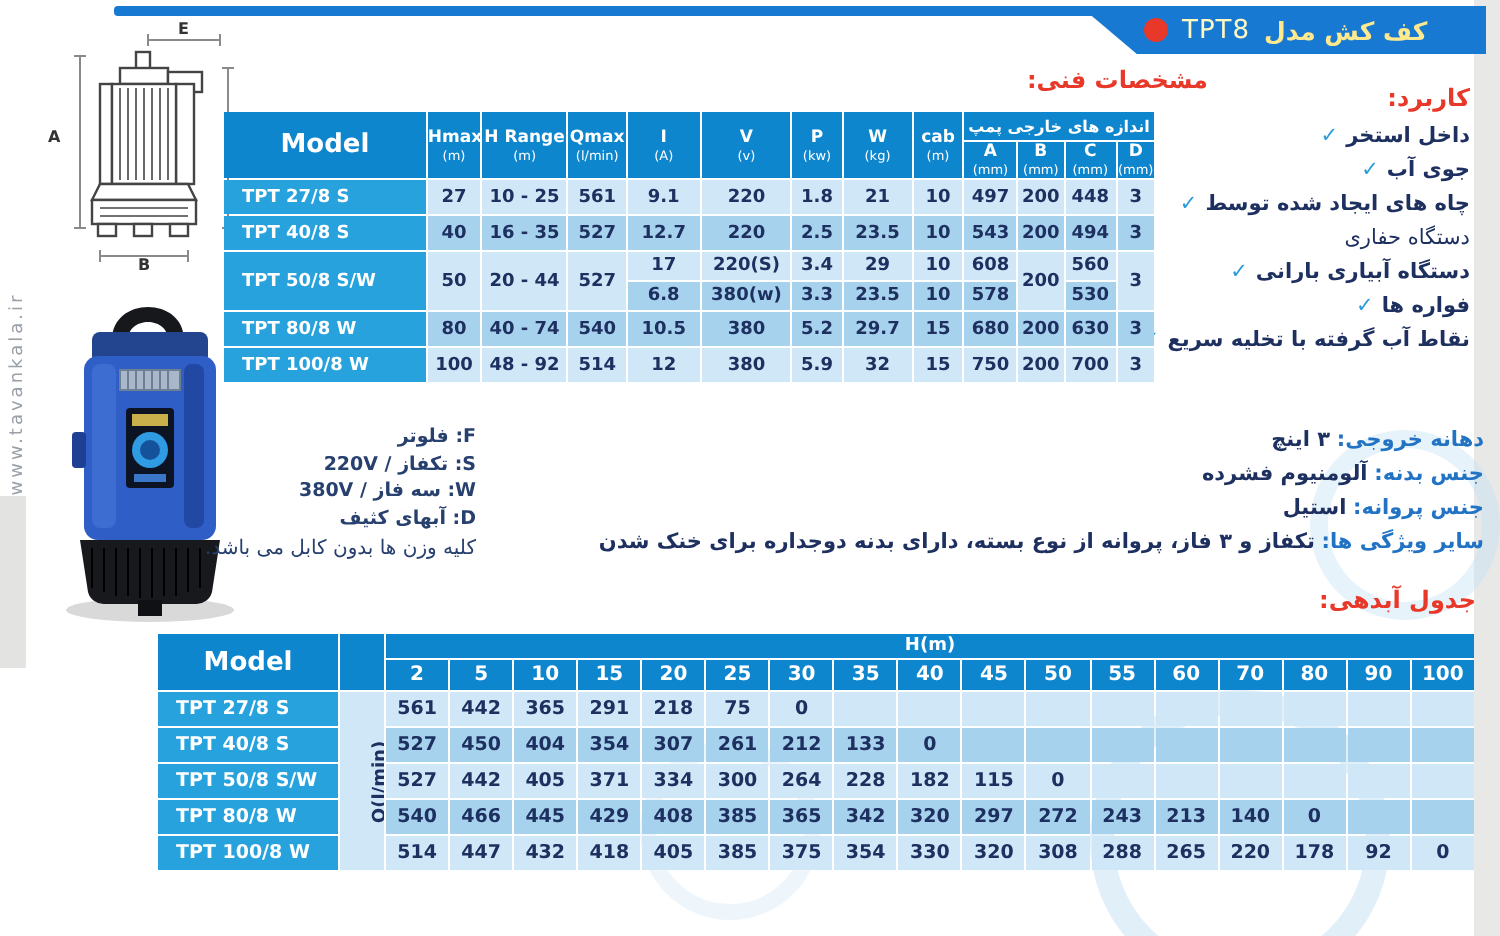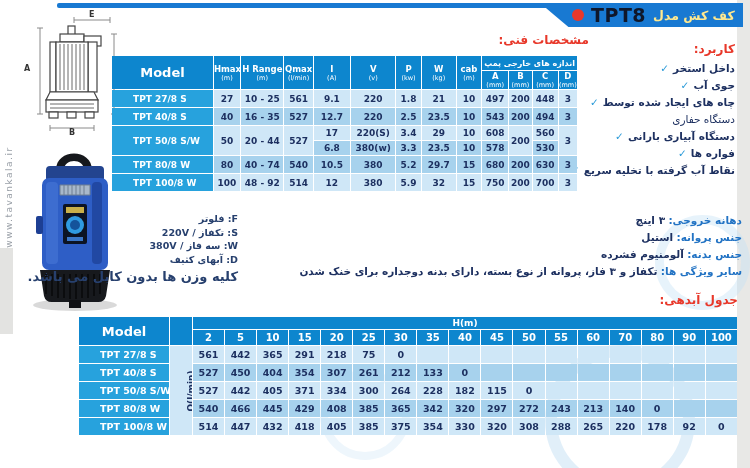--- a/index.html
+++ b/index.html
@@ -13,52 +13,52 @@
   .r1 { left:545px; top:345px; width:150px; height:150px; border:12px solid rgba(188,219,242,.45); }
   .r2 { left:655px; top:215px; width:95px;  height:95px;  border:9px  solid rgba(196,224,244,.40); }
   .r3 { left:320px; top:370px; width:90px;  height:90px;  border:8px  solid rgba(205,229,246,.35); }
 
   
   .topbar { position:absolute; left:57px; top:3px; width:500px; height:5px; background:#1879d2; border-radius:2px; z-index:1; }
   .banner { position:absolute; left:540px; top:3px; width:203px; height:24px; background:#1879d2;
             clip-path:polygon(0 0,100% 0,100% 100%,14% 100%); display:flex; align-items:center;
             padding-left:32px; gap:7px; z-index:2; }
   .banner .dot { width:12px; height:12px; border-radius:50%; background:#e8382a; flex:0 0 auto; }
-  .banner .model { color:#0f172a; font-weight:bold; font-size:19px; letter-spacing:.5px; }
+  .banner .model { color:#fef9c3; font-weight:normal; font-size:13px; letter-spacing:.5px; }
   .banner .fa { color:#ffe98f; font-weight:bold; font-size:12.5px; }
 
   
   .drawing { position:absolute; left:20px; top:12px; width:102px; height:126px; z-index:1; }
   .dimlabel { position:absolute; font-size:8px; font-weight:bold; color:#333; }
 
   .photo { position:absolute; left:26px; top:140px; width:98px; height:172px; z-index:1; }
 
   .vurl { position:absolute; left:-67px; top:192px; width:152px; text-align:center;
           transform:rotate(-90deg); color:#9aa0a8; font-size:9px; letter-spacing:1.5px; z-index:1; }
 
   
   .red-h { position:absolute; color:#e8382a; font-weight:bold; font-size:12px; direction:rtl; z-index:2; }
-  #h-specs { right:161px; top:33px; }
+  #h-specs { right:146px; top:33px; }
   #h-apps  { right:15px;  top:42px; }
   #h-flow  { right:12px;  top:293px;text-align:center; }
 
   
   .apps { position:absolute; right:15px; top:60px; width:172px; direction:rtl; z-index:2; }
   .app-item { font-size:10.5px; font-weight:bold; color:#1d3060; line-height:17px; white-space:nowrap; }
   .check { color:#2a9ad8; font-weight:bold; font-style:italic; margin:0 4px; }
   .app-cont { font-size:10.5px; font-weight:normal; color:#1d3060; line-height:17px; padding-left:14px; }
 
   
   table { border-collapse:separate; border-spacing:1px; table-layout:fixed; z-index:2; position:absolute; }
   th, td { text-align:center; overflow:hidden; white-space:nowrap; }
   th { background:#0d86ce; color:#fff; font-weight:bold; }
   td { font-weight:bold; color:#1d3060; }
   tr.light td { background:#cfe7f7; }
   tr.dark  td { background:#a7d2ed; }
-  td.model { background:#27a2dd !important; color:#fff; text-align:left; padding-left:21px; font-size:9.5px; }
+  td.model { background:#27a2dd !important; color:#fff; text-align:left; padding-left:9px; font-size:9.5px; }
 
   #spec-table { left:111px; top:55px; width:467px; }
   #spec-table th .lbl { font-size:8.5px; line-height:10px; }
   #spec-table th .unit { font-size:6.5px; font-weight:normal; line-height:8px; }
   #spec-table th.modelh { font-size:13px; }
   #spec-table th.grouph { font-size:8px; height:14px; direction:rtl; }
   #spec-table td { font-size:9px; }
   #spec-table tbody tr { height:17px; }
   #spec-table tbody tr.sub { height:14px; }
 
@@ -67,21 +67,21 @@
   #flow-table th.groupb { font-size:9px; height:12px; }
   #flow-table th.hval { font-size:10px; height:15px; }
   #flow-table td { font-size:9.5px; }
   #flow-table tbody tr { height:17px; }
   td.qcell { background:#cfe7f7 !important; padding:0; }
   .qrot { display:inline-block; transform:rotate(-90deg); font-size:9px; font-weight:bold; color:#1d3060; white-space:nowrap; }
 
   
   .legend { position:absolute; right:512px; top:212px; width:140px; direction:rtl; text-align:right; z-index:2; }
   .legend-line { font-size:9.5px; font-weight:bold; color:#27406e; line-height:13.5px; white-space:nowrap; }
-  .legend-note { font-size:13px; font-weight:bold; color:#27406e; margin-top:3px; white-space:nowrap; }
+  .legend-note { font-size:10px; font-weight:normal; color:#27406e; margin-top:3px; white-space:nowrap; }
 
   
   .details { position:absolute; right:8px; top:212px; direction:rtl; text-align:right; z-index:2; }
   .detail-line { font-size:10.5px; line-height:17px; white-space:nowrap; }
   .dlabel { color:#2273c4; font-weight:bold; }
   .dvalue { color:#1d3060; font-weight:bold; }
 </style>
 </head>
 <body>
 
@@ -337,22 +337,22 @@
   <div class="legend">
     <div class="legend-line">F: فلوتر</div>
     <div class="legend-line">S: تکفاز / 220V</div>
     <div class="legend-line">W: سه فاز / 380V</div>
     <div class="legend-line">D: آبهای کثیف</div>
     <div class="legend-note">کلیه وزن ها بدون کابل می باشد.</div>
   </div>
 
   <div class="details">
     <div class="detail-line"><span class="dlabel">دهانه خروجی:</span> <span class="dvalue">۳ اینچ</span></div>
+    <div class="detail-line"><span class="dlabel">جنس بدنه:</span> <span class="dvalue">آلومنیوم فشرده</span></div>
     <div class="detail-line"><span class="dlabel">جنس پروانه:</span> <span class="dvalue">استیل</span></div>
-    <div class="detail-line"><span class="dlabel">جنس بدنه:</span> <span class="dvalue">آلومنیوم فشرده</span></div>
     <div class="detail-line"><span class="dlabel">سایر ویژگی ها:</span> <span class="dvalue">تکفاز و ۳ فاز، پروانه از نوع بسته، دارای بدنه دوجداره برای خنک شدن</span></div>
   </div>
 
   <table id="flow-table">
       <colgroup>
         <col style="width: 90px;">
         <col style="width: 22px;">
         <col>
         <col>
         <col>

